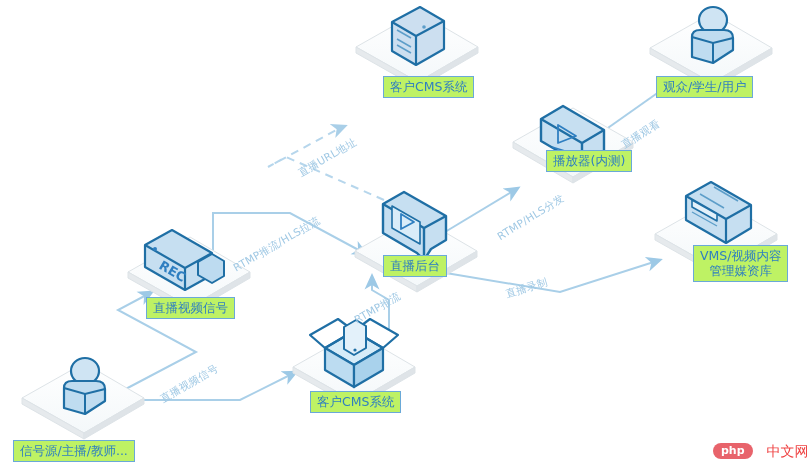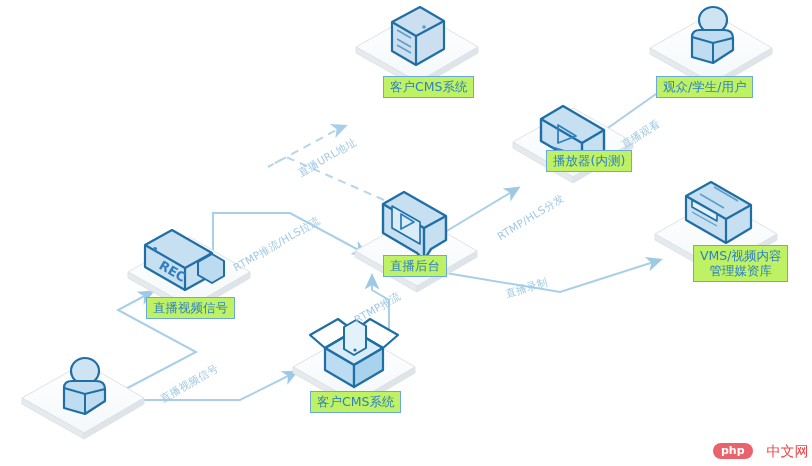--- a/index.html
+++ b/index.html
@@ -256,20 +256,21 @@
 
   <div class="node-label" style="left:693px; top:245px;text-align:center;">VMS/视频内容
 管理媒资库</div>
 
   <div class="node-label" style="left:383px; top:255px;text-align:right;">直播后台</div>
 
   <div class="node-label" style="left:146px; top:297px;">直播视频信号</div>
 
   <div class="node-label" style="left:310px; top:391px;">客户CMS系统</div>
 
+  <div class="node-label" style="left:13px; top:440px;">信号源/主播/教师...</div>
 
   <div class="edge-label" style="left:158px; top:394px; transform: rotate(-30deg);">直播视频信号</div>
 
   <div class="edge-label" style="left:231px; top:263px; transform: rotate(-30deg);">RTMP推流/HLS拉流</div>
 
   <div class="edge-label" style="left:352px; top:315px; transform: rotate(-30deg);">RTMP推流</div>
 
   <div class="edge-label" style="left:296px; top:168px; transform: rotate(-30deg);">直播URL地址</div>
 
   <div class="edge-label" style="left:495px; top:232px; transform: rotate(-32deg);">RTMP/HLS分发</div>

